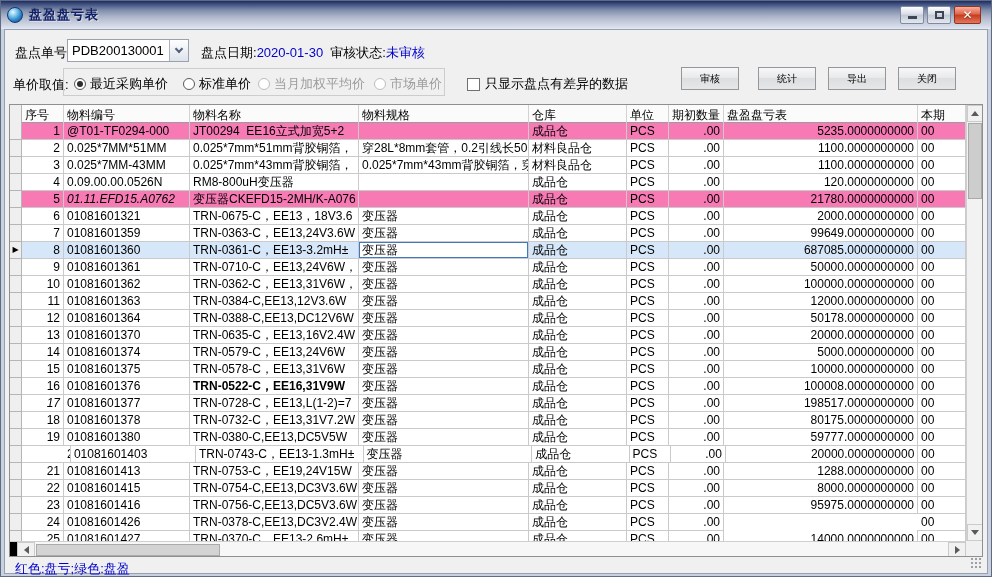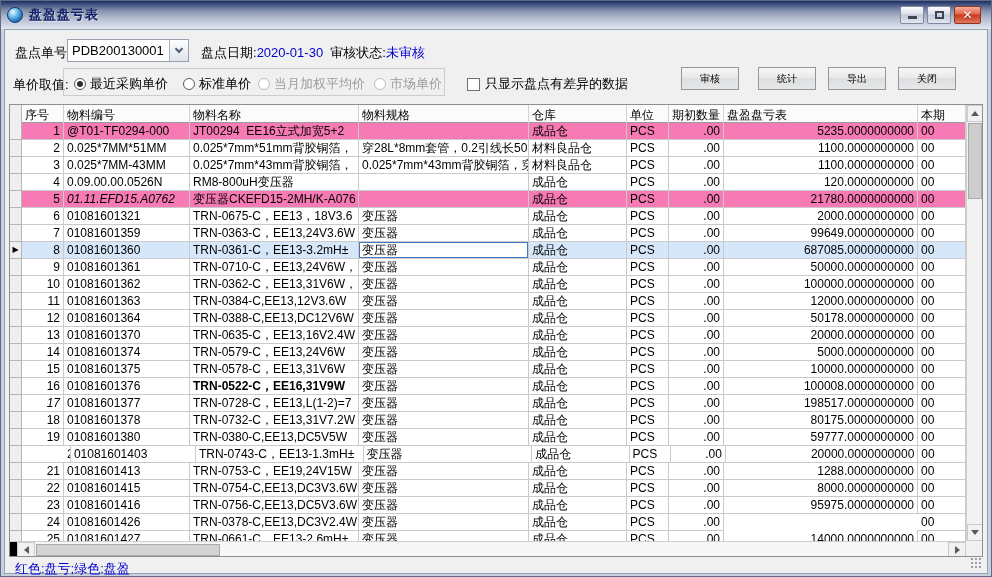--- a/index.html
+++ b/index.html
@@ -437,21 +437,21 @@
             <div class="cell" style="width: 98px;">成品仓</div>
             <div class="cell" style="width: 42px;">PCS</div>
             <div class="cell r" style="width: 55px;">.00</div>
             <div class="cell r" style="width: 194px; margin-top: 16px;">7000.0000000000</div>
             <div class="cell" style="width: 48px;">00</div>
           </div>
           <div class="grow">
             <div class="cell ind" style="width: 12px;"></div>
             <div class="cell r" style="width: 42px;">25</div>
             <div class="cell" style="width: 126px;">01081601427</div>
-            <div class="cell" style="width: 169px;">TRN-0661-C，EE13-2.6mH±</div>
+            <div class="cell" style="width: 169px;">TRN-0370-C，EE13-2.6mH±</div>
             <div class="cell" style="width: 170px;">变压器</div>
             <div class="cell" style="width: 98px;">成品仓</div>
             <div class="cell" style="width: 42px;">PCS</div>
             <div class="cell r" style="width: 55px;">.00</div>
             <div class="cell r" style="width: 194px;">14000.0000000000</div>
             <div class="cell" style="width: 48px;">00</div>
           </div>
         </div>
 
       <div class="vscroll">

